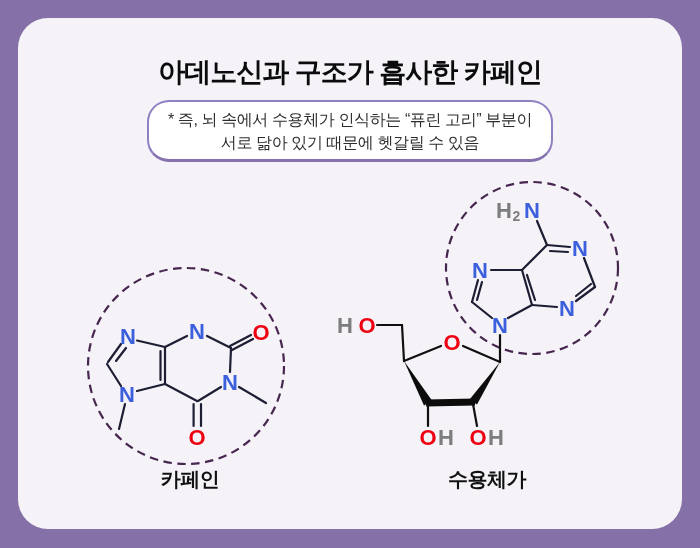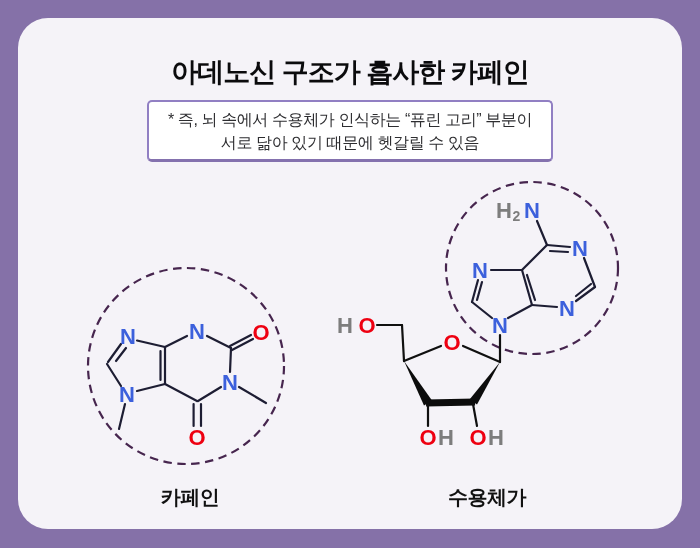--- a/index.html
+++ b/index.html
@@ -14,27 +14,27 @@
   }
   .title{
     position:absolute;left:0;top:54px;width:700px;
     text-align:center;font-size:27px;font-weight:800;color:#0b0b0d;
     letter-spacing:-1px;
   }
   .note-box{
     position:absolute;left:147px;top:100px;width:406px;height:62px;
     box-sizing:border-box;background:#ffffff;
     border:2px solid #917fc3;border-bottom:3px solid #8471ae;
-    border-radius:5px;
+    border-radius:22px;
     display:flex;flex-direction:column;justify-content:center;
     text-align:center;font-size:16px;line-height:23px;color:#2d2d30;
     letter-spacing:-0.4px;
   }
   .mol-label{
-    position:absolute;top:484px;width:230px;text-align:center;
+    position:absolute;top:466px;width:230px;text-align:center;
     font-size:20px;font-weight:600;color:#111;letter-spacing:-0.5px;
   }
   .mol-label.caffeine{left:75px;}
   .mol-label.adenosine{left:372px;}
   svg{position:absolute;overflow:visible;}
   svg.caffeine-svg{left:75px;top:255px;}
   svg.adenosine-svg{left:330px;top:175px;}
   .bond{stroke:#1d1d33;stroke-width:2.2;stroke-linecap:round;fill:none;}
   .bond-black{stroke:#101010;stroke-width:2.2;stroke-linecap:round;fill:none;}
   .bond-thick{stroke:#0c0c0c;stroke-width:7;stroke-linecap:butt;fill:none;}
@@ -44,21 +44,21 @@
   text.n-atom{fill:#3c60dc;}
   text.o-atom{fill:#ee0011;}
   text.h-atom{fill:#7d7d7d;}
   text.sub{font-size:14px !important;}
 </style>
 </head>
 <body>
 
 <div class="card"></div>
 
-<div class="title">아데노신 구조가 흡사한 카페인</div>
+<div class="title">아데노신과 구조가 흡사한 카페인</div>
 
 <div class="note-box">
   <div>* 즉, 뇌 속에서 수용체가 인식하는 “퓨린 고리” 부분이</div>
   <div>서로 닮아 있기 때문에 헷갈릴 수 있음</div>
 </div>
 
 <svg class="caffeine-svg" width="225" height="220" viewBox="0 0 225 220">
   <circle class="dashed-circle" cx="111" cy="111" r="98"></circle>
 
   <line class="bond" x1="62" y1="85.5" x2="90" y2="92"></line>

